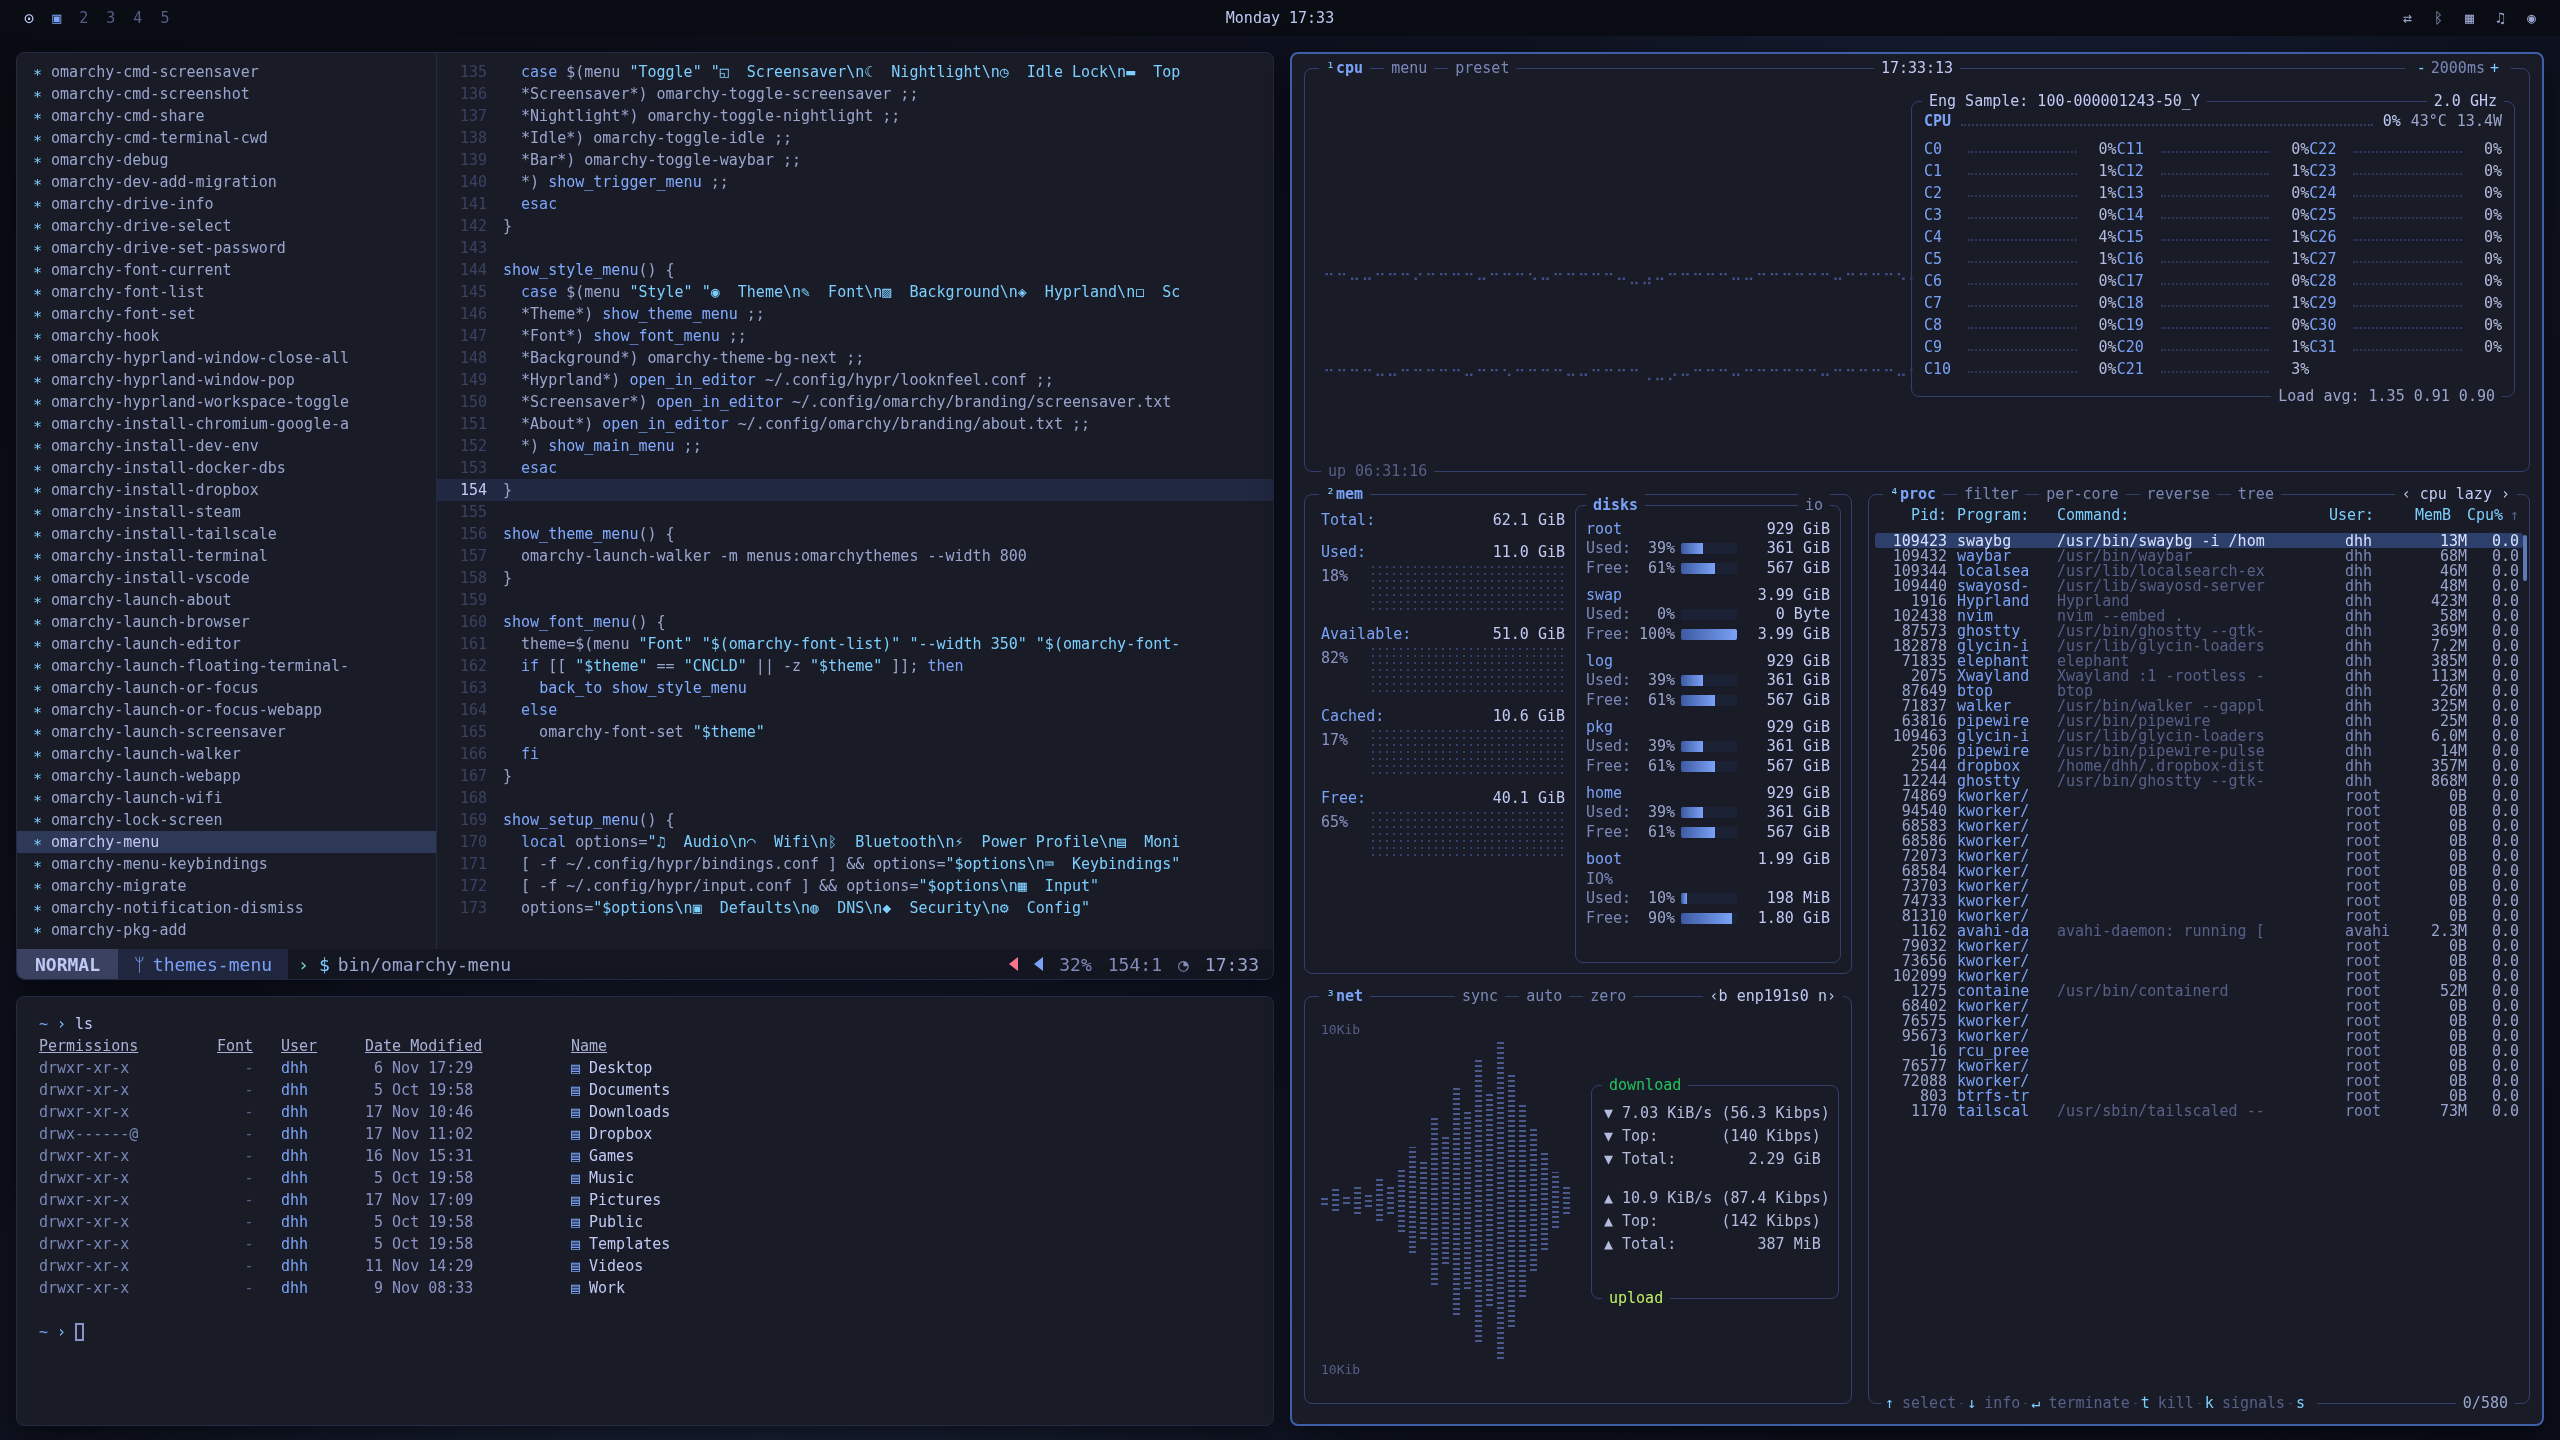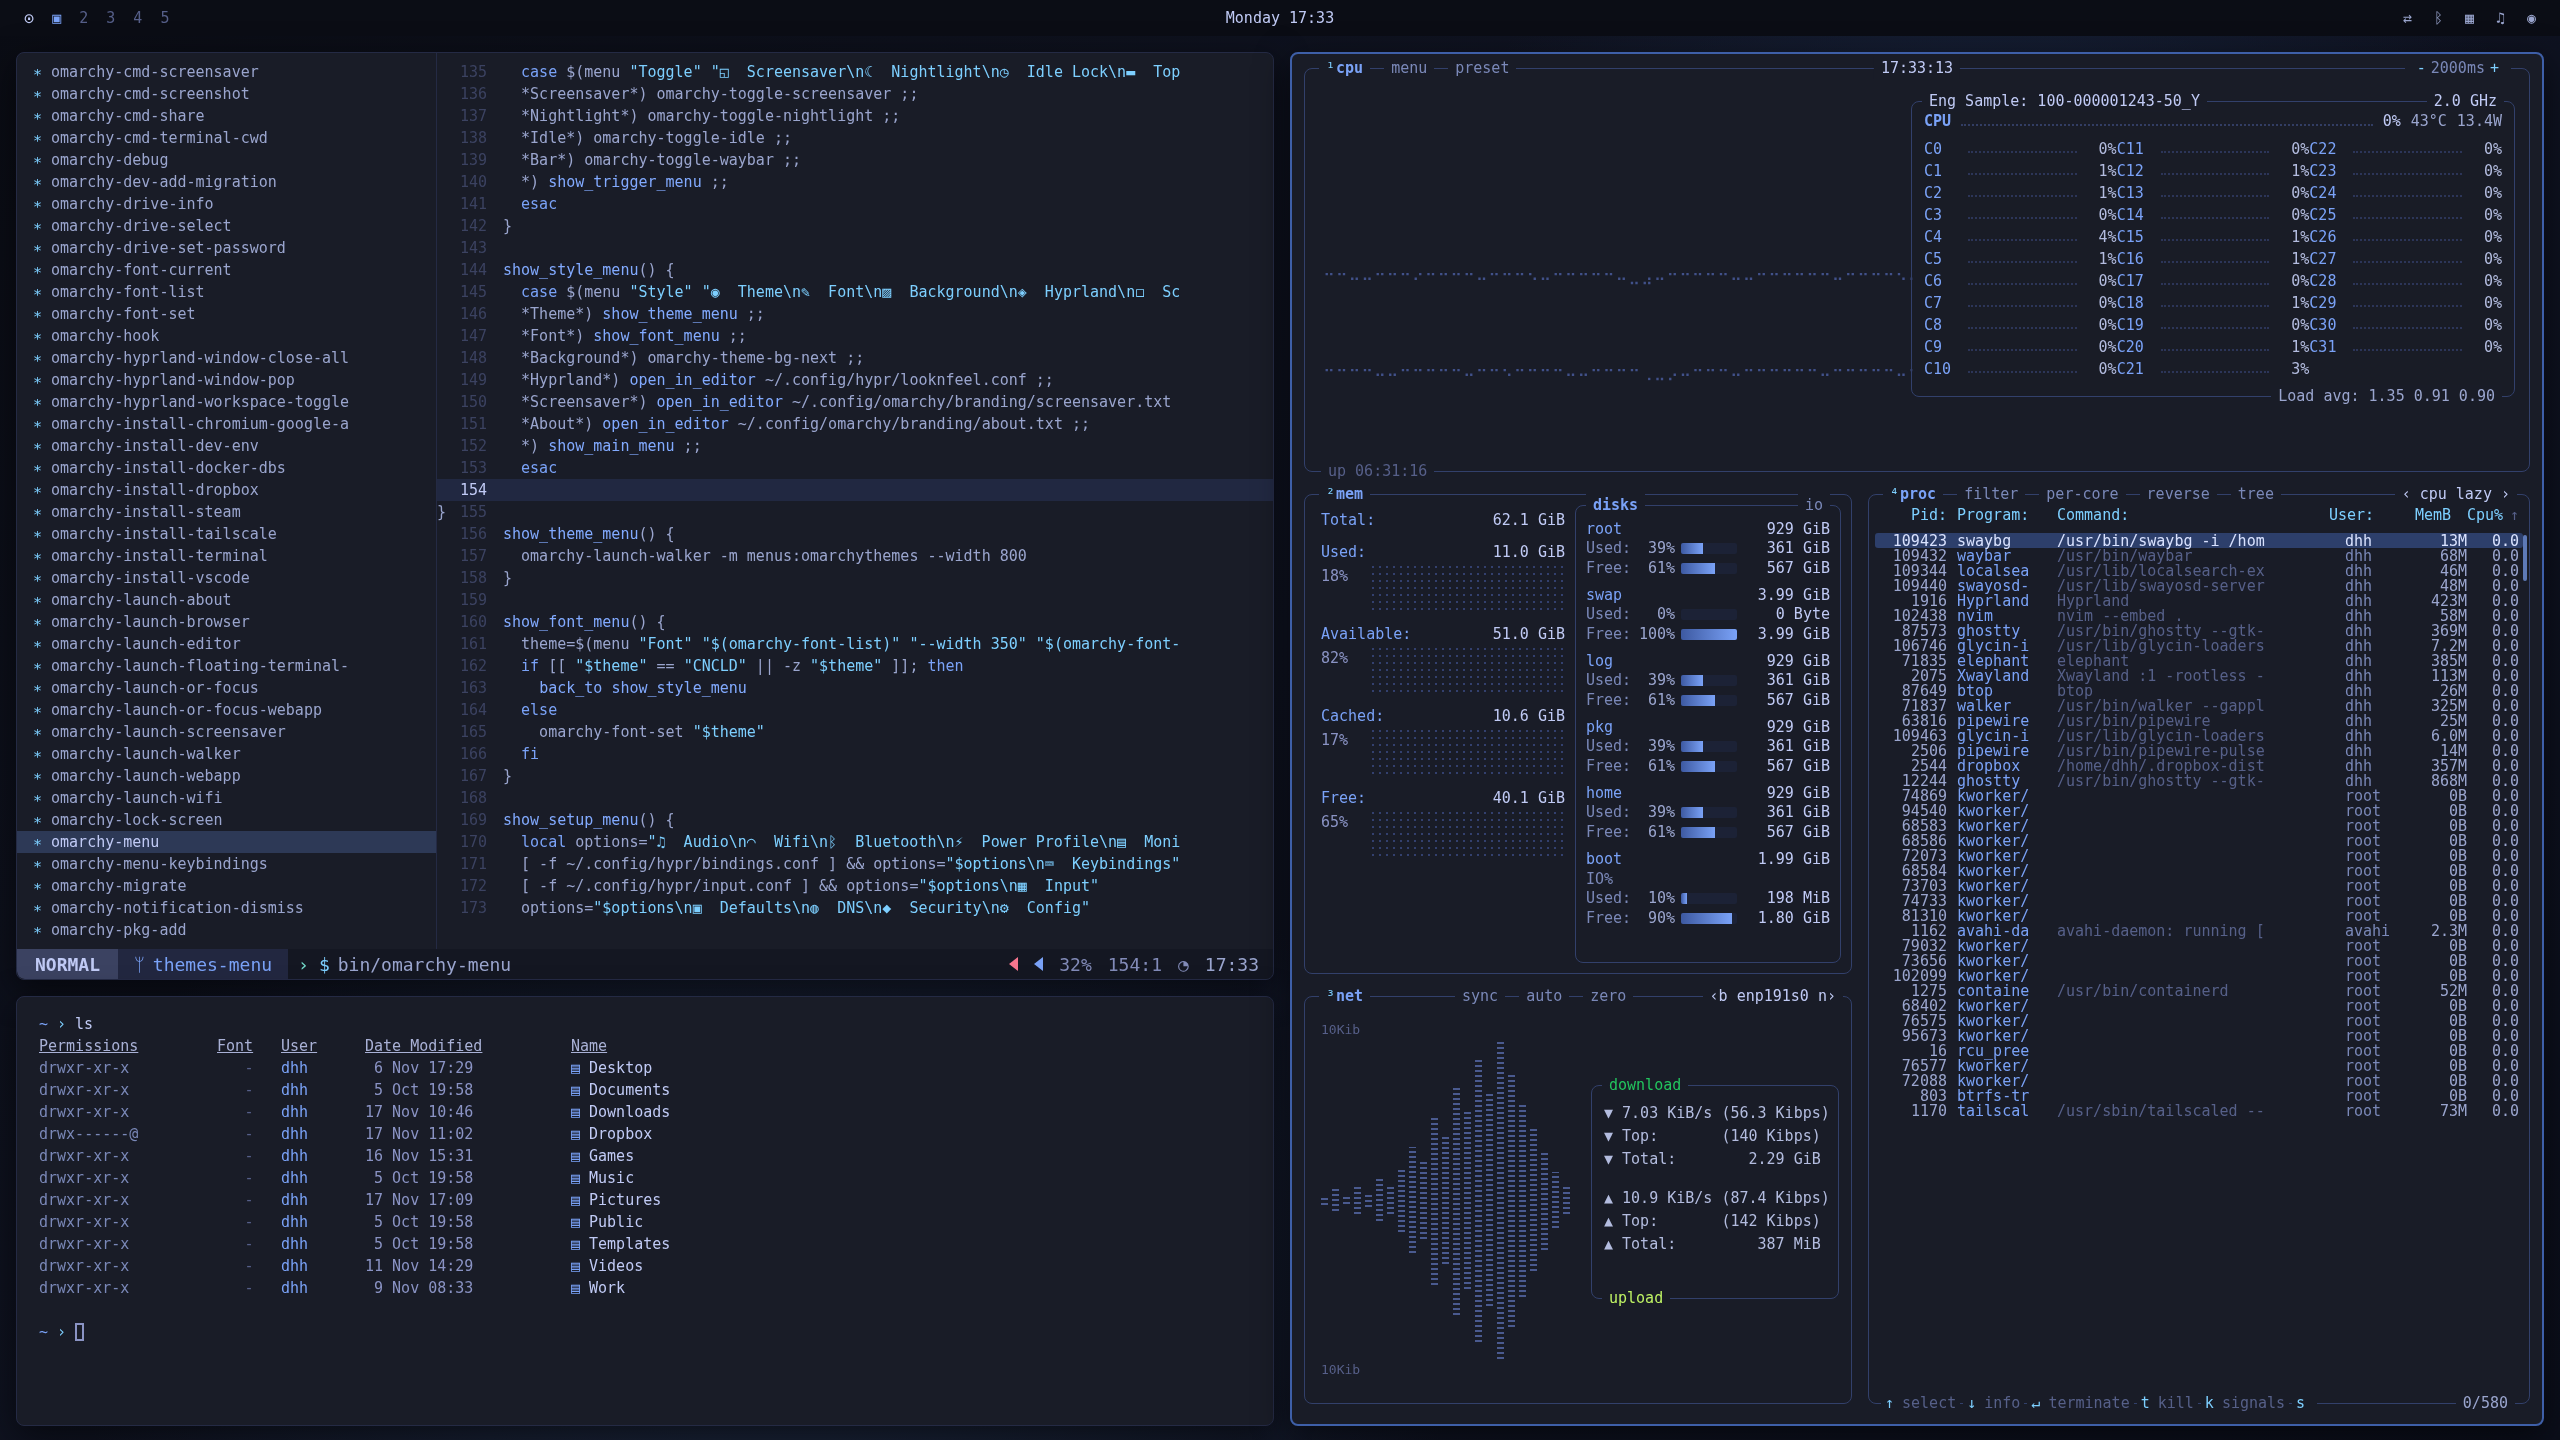--- a/index.html
+++ b/index.html
@@ -32,21 +32,21 @@
   
   .ed-body { position:absolute; left:0; right:0; top:0; bottom:30px; display:flex;
     font-size:15px; line-height:22px; overflow:hidden; }
   .file-pane { width:420px; border-right:1px solid #242a44; padding-top:8px; overflow:hidden; }
   .file-item { height:22px; display:flex; gap:9px; padding-left:16px; color:#9aa5ce; white-space:pre; }
   .file-item .star { color:#7dcfff; }
   .file-item.sel { background:#2d3956; color:#c0caf5; }
   .code-pane { flex:1; padding-top:8px; overflow:hidden; }
   .code-line { height:22px; display:flex; white-space:pre; }
   .lnum { flex:none; width:66px; text-align:right; padding-right:16px; color:#3b4261; }
-  .code-line.cur { background:#212841;flex-direction:column; }
+  .code-line.cur { background:#212841; }
   .code-line.cur .lnum { color:#c0caf5; }
   .ltext { color:#9aa5ce; }
   .ltext .str { color:#7dcfff; }
   .ltext .kw { color:#7aa2f7; }
   .ltext .fn { color:#82aaff; }
   .statusline { position:absolute; left:0; right:0; bottom:0; height:30px;
     background:#141722; display:flex; align-items:center; font-size:18px;
     color:#828bb8; border-radius:0 0 8px 8px; }
   .sl-mode { height:100%; display:flex; align-items:center; padding:0 18px;
     background:#3b4261; color:#c0caf5; font-weight:bold; border-radius:0 0 0 8px; }
@@ -1242,21 +1242,21 @@
           <div class="proc-row">
             <span class="pc-pid">87573</span>
             <span class="pc-prog">ghostty</span>
             <span class="pc-cmd">/usr/bin/ghostty --gtk-</span>
             <span class="pc-user">dhh</span>
             <span class="pc-mem">369M</span>
             <span class="pc-cpu">0.0</span>
           </div>
 
           <div class="proc-row">
-            <span class="pc-pid">106746</span>
+            <span class="pc-pid">182878</span>
             <span class="pc-prog">glycin-i</span>
             <span class="pc-cmd">/usr/lib/glycin-loaders</span>
             <span class="pc-user">dhh</span>
             <span class="pc-mem">7.2M</span>
             <span class="pc-cpu">0.0</span>
           </div>
 
           <div class="proc-row">
             <span class="pc-pid">71835</span>
             <span class="pc-prog">elephant</span>

